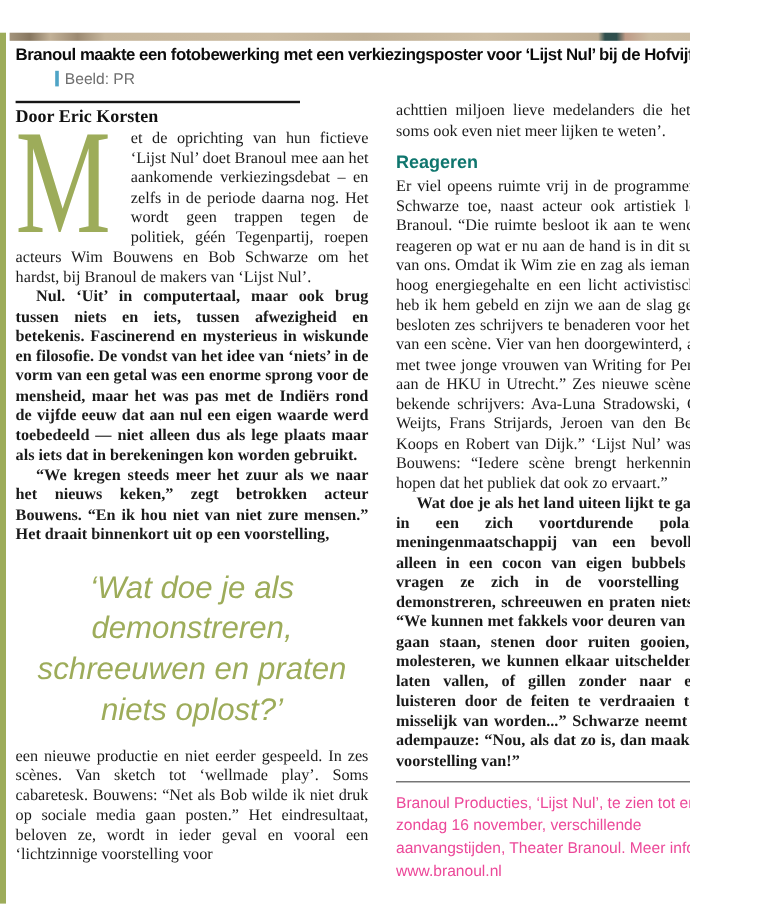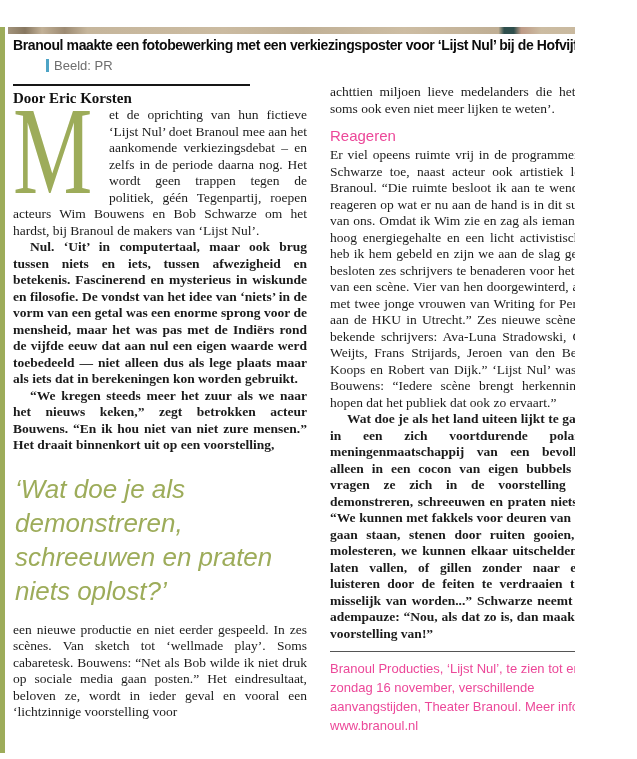--- a/index.html
+++ b/index.html
@@ -95,30 +95,30 @@
     color: var(--accent-green, #9dac5a);
     transform: scaleX(0.72);
     transform-origin: 0 60%;
   }
   .pullquote {
     margin: 18px 2px 14px 2px;
     font-family: "Liberation Sans", sans-serif;
     font-style: italic;
     font-size: 26px;
     line-height: 34px;
-    text-align: left;
+    text-align: center;
     color: var(--accent-green, #9dac5a);
   }
   .subhead {
     margin: 10px 0 2px 0;
     font-family: "Liberation Sans", sans-serif;
-    font-weight: normal;
+    font-weight: bold;
     font-size: 15px;
     line-height: 18px;
-    color: #ec4899;
+    color: #0f766e;
   }
   .footer-rule {
     margin-top: 9px;
     width: 100%;
     border-top: 1px solid #555555;
   }
   .event-info {
     margin: 7px 0 0 0;
     font-family: "Liberation Sans", sans-serif;
     font-size: 13px;

